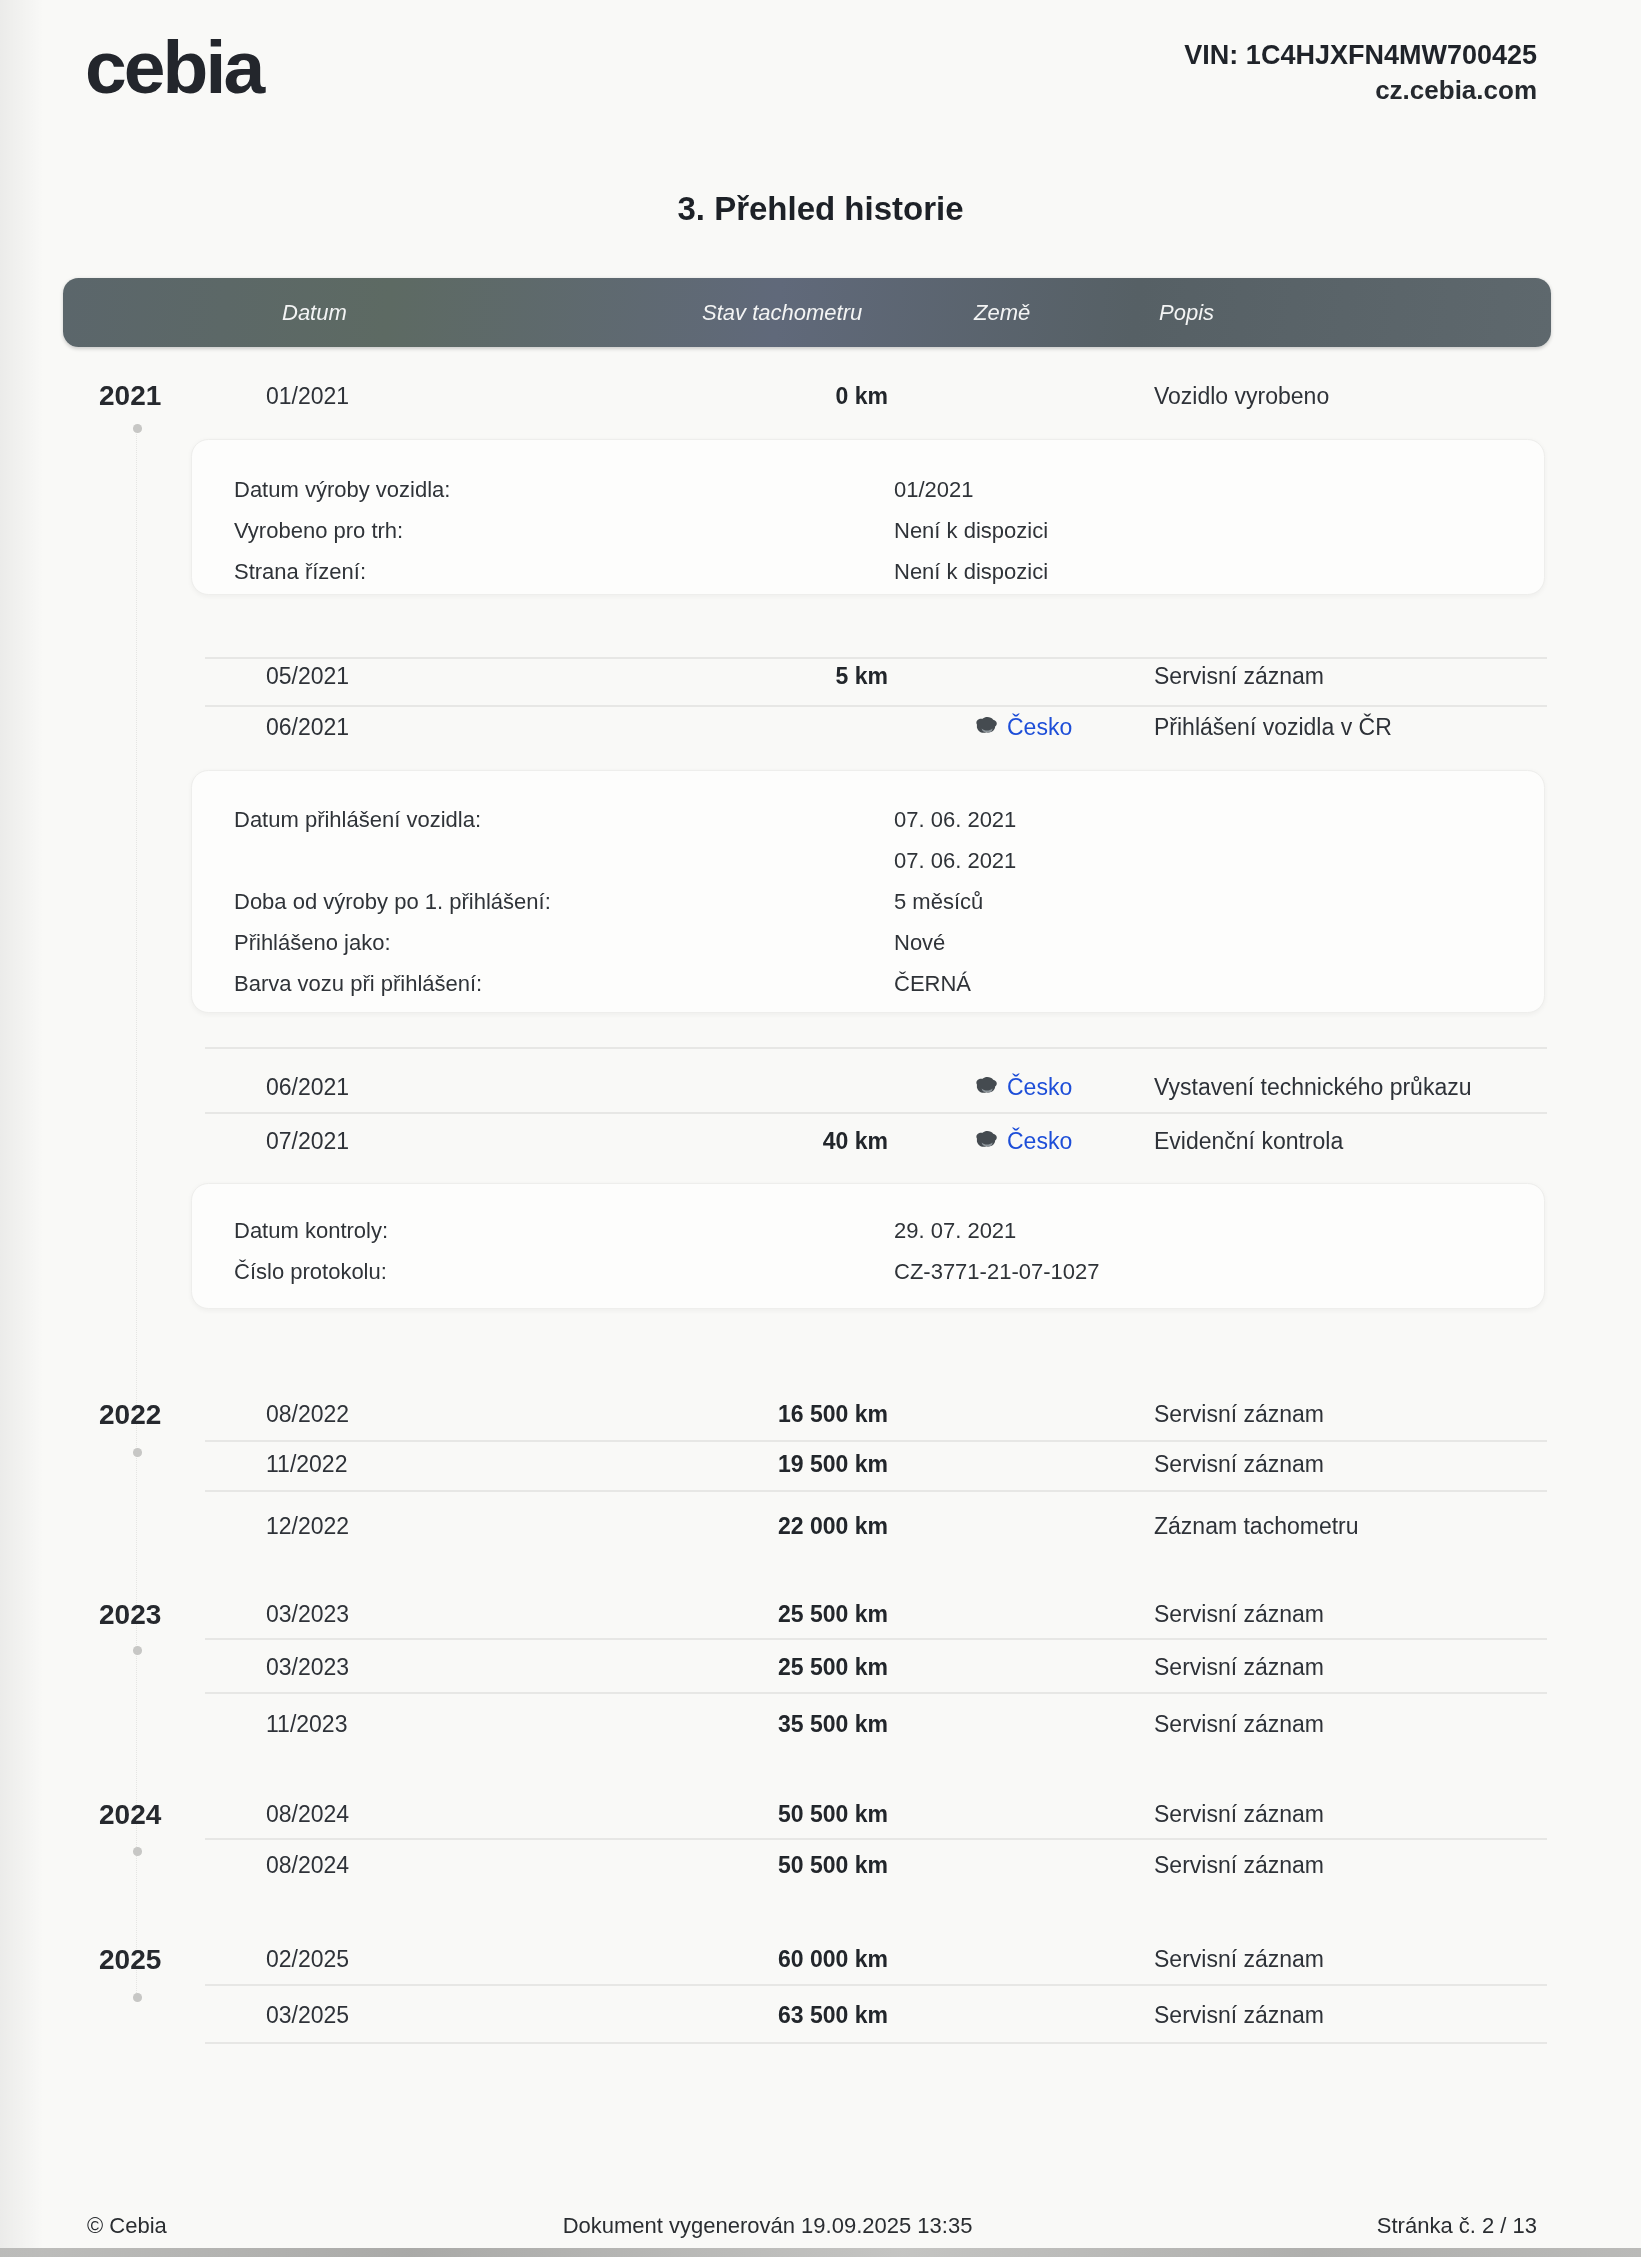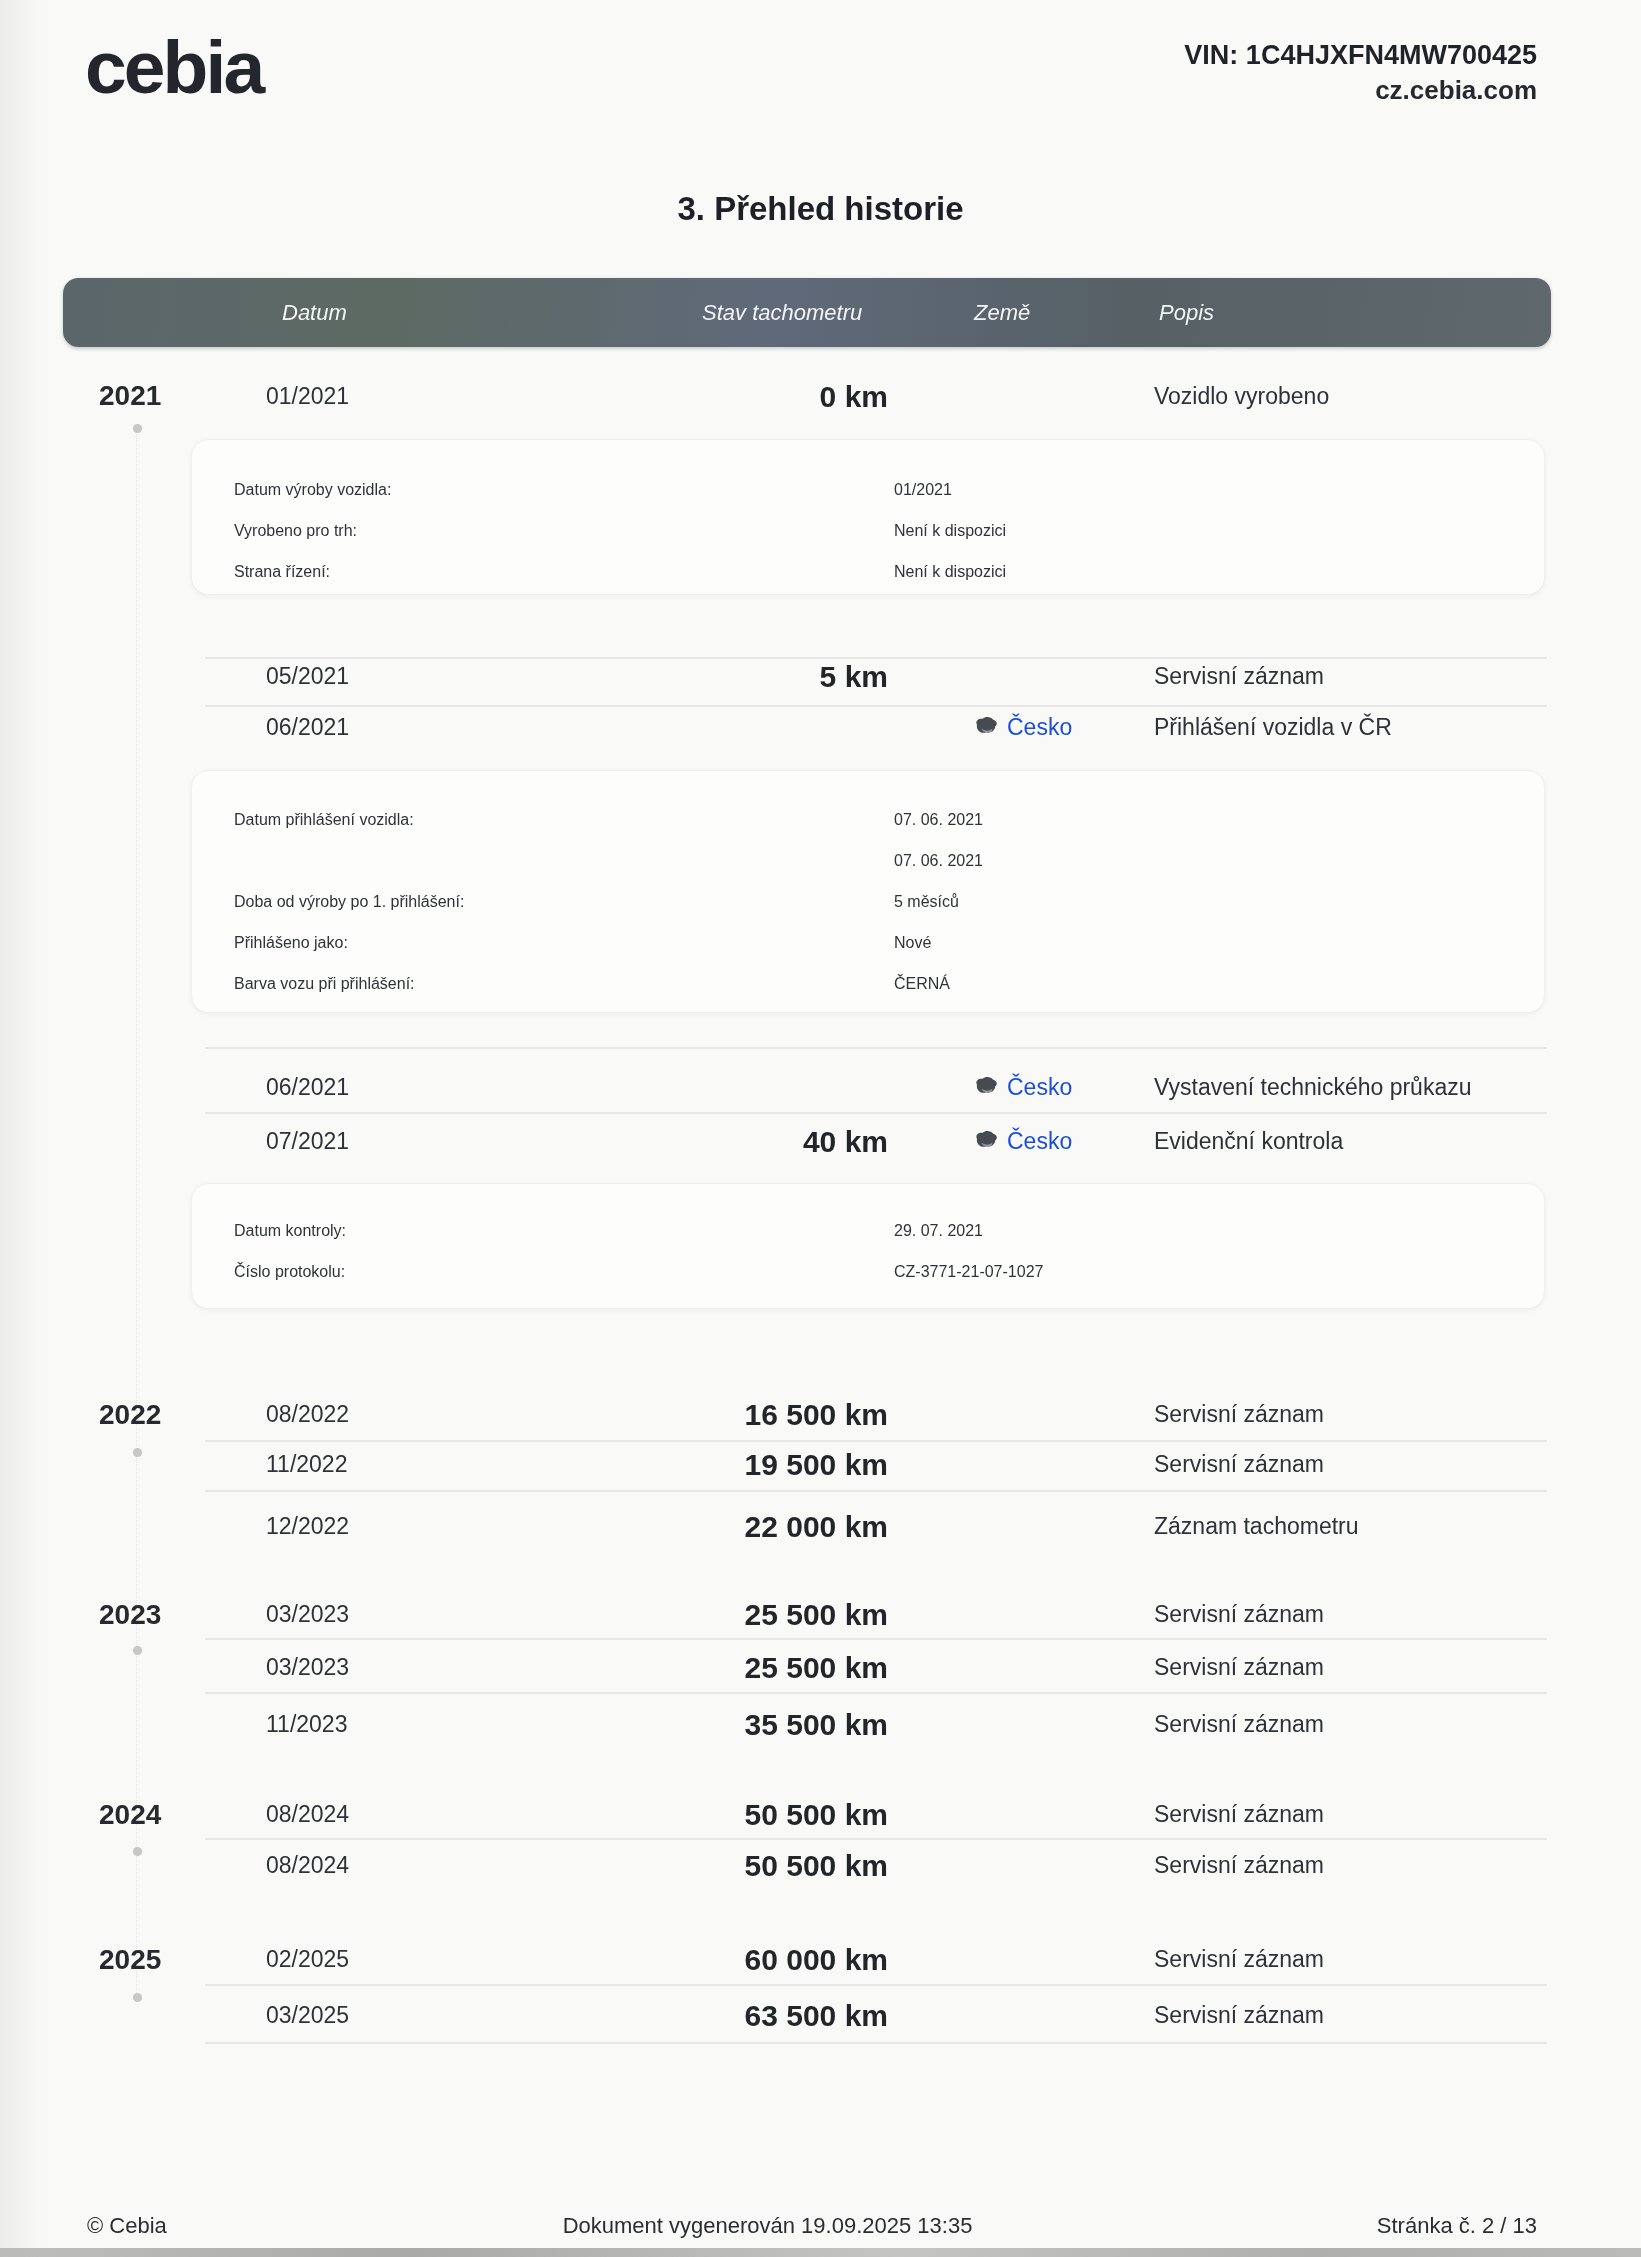--- a/index.html
+++ b/index.html
@@ -43,31 +43,31 @@
   .tl-line{position:absolute;left:136px;top:434px;height:1561px;width:0;
     border-left:1.9px dotted rgba(60,60,60,0.10);}
   .tl-dot{position:absolute;left:133px;width:8.7px;height:8.7px;border-radius:50%;
     background:#c7c7c5;}
   .year{position:absolute;left:99px;width:106px;font-size:28px;font-weight:600;
     color:#26292e;line-height:33px;}
   
   .row{position:absolute;left:0;width:1641px;height:33px;}
   .row span{position:absolute;top:0;line-height:33px;}
   .c-date{left:266px;font-size:23px;color:#2e3238;}
-  .c-km{left:637px;width:251px;text-align:right;font-size:30px;font-weight:700;color:#22262b;}
+  .c-km{left:637px;width:251px;text-align:right;font-size:23px;font-weight:700;color:#22262b;}
   .c-country{left:1007px;font-size:23px;color:#1d4ed8;}
   .c-desc{left:1154px;font-size:23px;color:#2e3238;}
   .flag{position:absolute;left:973px;top:3.9px;}
   .sep{position:absolute;left:205px;width:1342px;height:1.9px;background:#e7e7e5;}
   
   .card{position:absolute;left:191px;width:1354px;background:#fdfdfc;
     border:1px solid #eeeeec;border-radius:17.4px;
     box-shadow:0 1.9px 4.8px rgba(0,0,0,0.045);box-sizing:border-box;}
   .kv{position:relative;height:41px;}
-  .kv span{position:absolute;top:0;line-height:41px;font-size:16px;color:#2f3338;}
+  .kv span{position:absolute;top:0;line-height:41px;font-size:22px;color:#2f3338;}
   .kv .k{left:42px;}
   .kv .v{left:702px;}
   
   .footer{position:absolute;left:0;width:1641px;top:2209px;height:33px;}
   .footer span{position:absolute;top:0;line-height:33px;font-size:22px;color:#2a2d31;}
   .f-left{left:87px;}
   .f-center{left:0;right:106px;text-align:center;}
   .f-right{right:104px;text-align:right;}
 </style>
 </head>

